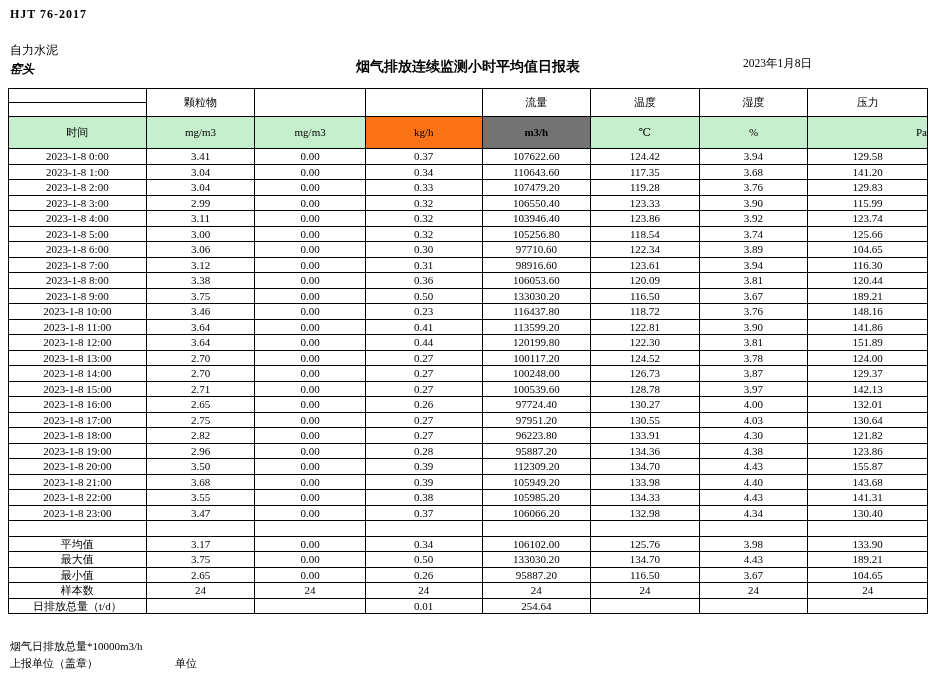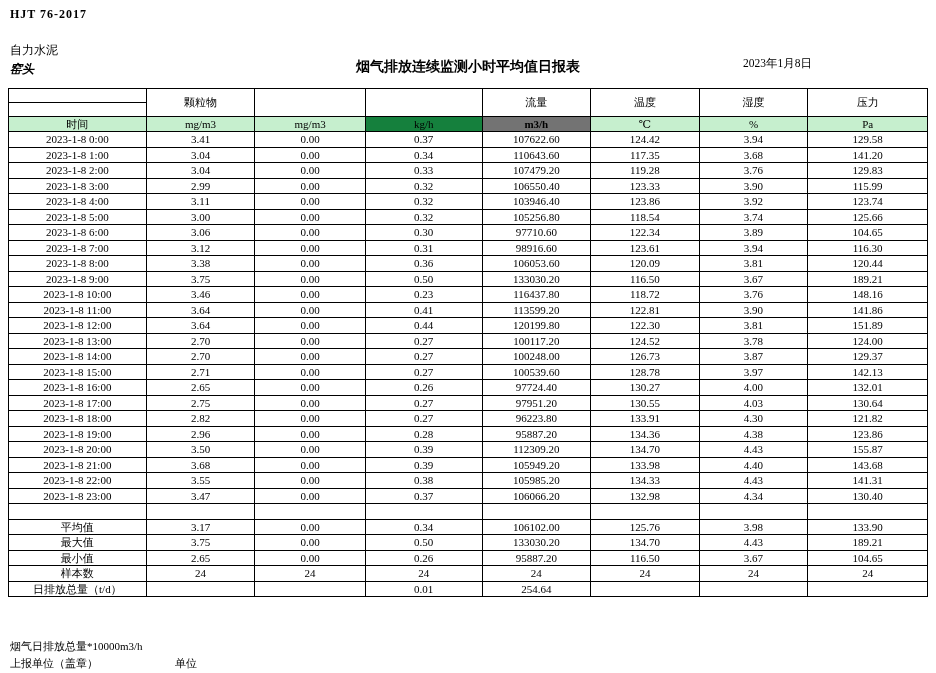--- a/index.html
+++ b/index.html
@@ -25,21 +25,21 @@
     border:1px solid #000;
     font-size:11px;
     text-align:center;
     vertical-align:middle;
     padding:0;
     overflow:hidden;
     white-space:nowrap;
     line-height:1.1;
   }
   tr.gh-row td    { height:14px; }
-  tr.unit-row td  { height:15px; }
+  tr.unit-row td  { height:32px; }
   tr.data-row td  { height:15.5px; }
 
   #footer-note        { top:639px; left:10px; font-size:11px; }
   #footer-report-unit { top:656px; left:10px; font-size:11px; }
   #footer-unit        { top:656px; left:175px; font-size:11px; }
 </style>
 </head>
 <body>
 
 <div class="abs" id="std-code">HJT  76-2017</div>
@@ -70,25 +70,25 @@
       <td rowspan="2">湿度</td>
       <td rowspan="2">压力</td>
     </tr>
     <tr class="gh-row">
       <td></td>
     </tr>
     <tr class="unit-row">
       <td style="background: rgb(198, 239, 206);">时间</td>
       <td style="background: rgb(198, 239, 206);">mg/m3</td>
       <td style="background: rgb(198, 239, 206);">mg/m3</td>
-      <td style="background: #15803d;">kg/h</td>
+      <td style="background: #f97316;">kg/h</td>
       <td style="background: #737373; font-weight: bold;">m3/h</td>
       <td style="background: rgb(198, 239, 206);">℃</td>
       <td style="background: rgb(198, 239, 206);">%</td>
-      <td style="background: rgb(198, 239, 206);">Pa</td>
+      <td style="background: rgb(198, 239, 206); text-align: right;">Pa</td>
     </tr>
   <tr class="data-row">
         <td>2023-1-8 0:00</td>
         <td>3.41</td>
         <td>0.00</td>
         <td>0.37</td>
         <td>107622.60</td>
         <td>124.42</td>
         <td>3.94</td>
         <td>129.58</td>

